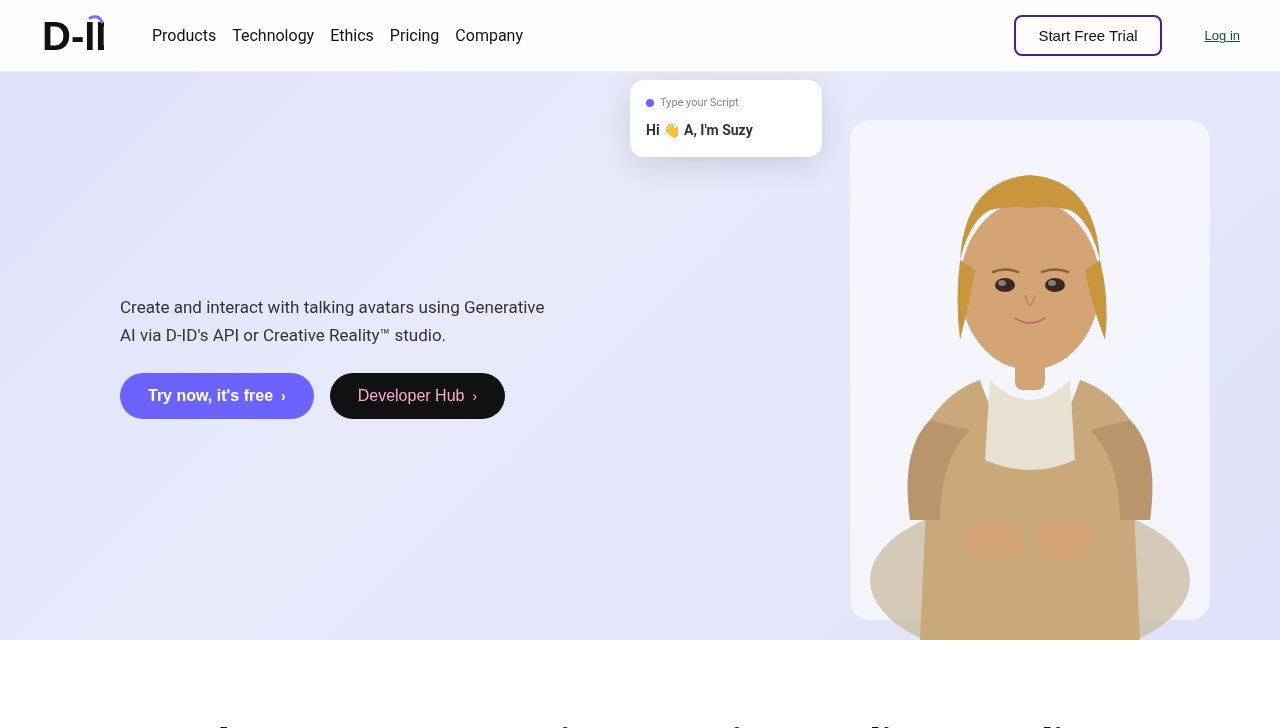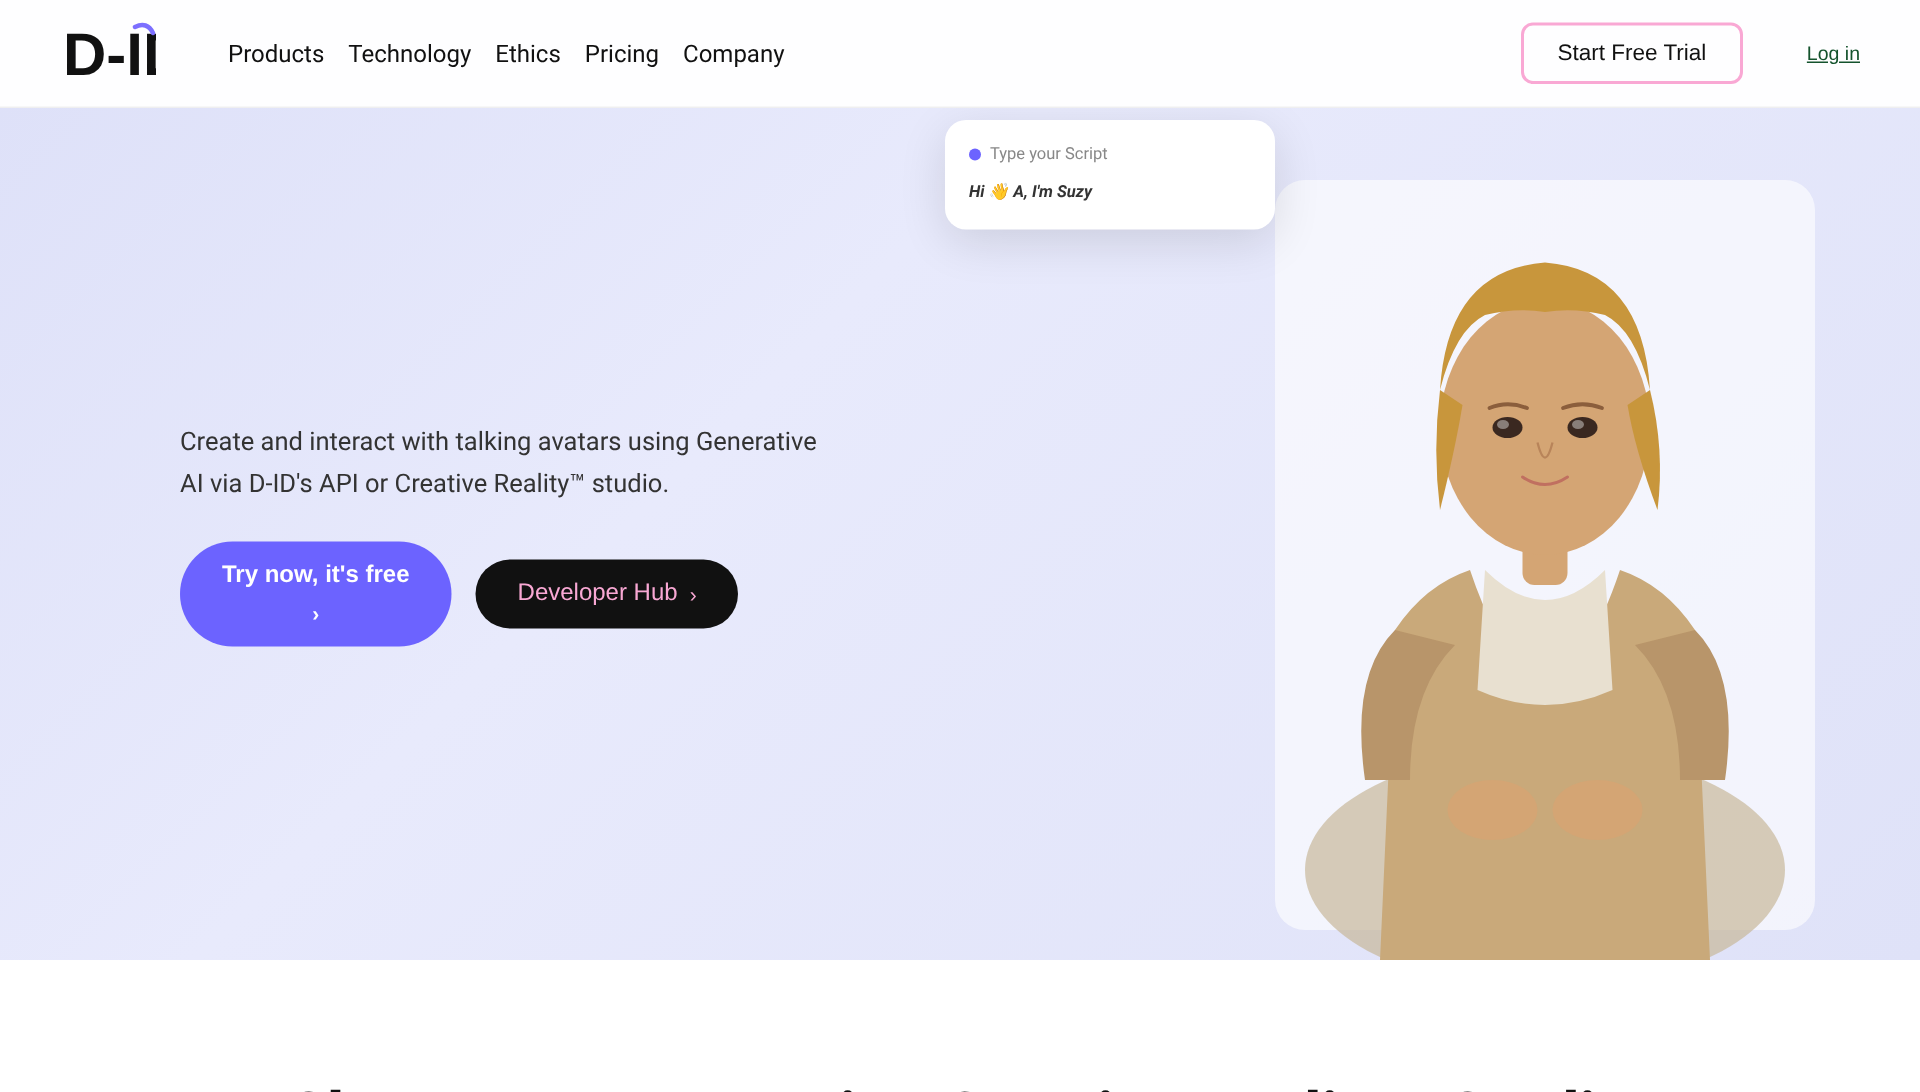--- a/index.html
+++ b/index.html
@@ -16,21 +16,21 @@
     .nav-left { display: flex; align-items: center; gap: 48px; }
     .logo { display: flex; align-items: center; }
     .logo svg { width: 64px; height: 52px; }
     .nav-links { display: flex; align-items: center; gap: 16px; }
     .nav-link {
       font-size: 16px; color: #111; text-decoration: none;
       font-weight: 400; cursor: pointer;
     }
     .nav-right { display: flex; align-items: center; gap: 20px; }
     .btn-trial {
-      padding: 10px 22px; border: 2px solid #f9a8d4; border-radius: 8px;
+      padding: 10px 22px; border: 2px solid #4c1d95; border-radius: 8px;
       background: transparent; font-size: 15px; font-weight: 500;
       color: #111; cursor: pointer;
     }
     .btn-login {
       font-size: 13px; font-weight: 500; color: #14532d;
       background: none; border: none; cursor: pointer; text-decoration: underline; margin-left: 23px;
     }
 
     
     .hero {
@@ -50,21 +50,21 @@
     }
     .hero-desc {
       font-size: 17px; color: #333; line-height: 1.65;
       margin-bottom: 24px; max-width: 480px;
     }
     .hero-buttons { display: flex; align-items: center; gap: 16px; }
     .btn-primary {
       display: flex; align-items: center; gap: 8px;
       padding: 14px 28px; border-radius: 50px;
       background: #6c63ff; color: #fff;
-      font-size: 16px; font-weight: 600; border: none; cursor: pointer; flex-direction: column;
+      font-size: 16px; font-weight: 600; border: none; cursor: pointer;
     }
     .btn-primary .arrow { font-size: 14px; }
     .btn-secondary {
       display: flex; align-items: center; gap: 8px;
       padding: 14px 28px; border-radius: 50px;
       background: #111; color: #f9a8d4;
       font-size: 16px; font-weight: 400; border: none; cursor: pointer; justify-content: center;
     }
     .btn-secondary .arrow { font-size: 14px; }
 
@@ -75,33 +75,33 @@
       display: flex; align-items: flex-end;
     }
     
     .avatar-figure {
       position: absolute; right: 40px; bottom: 0;
       width: 420px; height: 540px;
     }
     
     .script-card {
       position: absolute; left: 30px; top: 80px;
-      width: 220px; background: #fff;
+      width: 192px; background: #fff;
       border-radius: 14px;
       box-shadow: 0 8px 32px rgba(0,0,0,0.12);
       padding: 16px;
       z-index: 10;
     }
     .script-card-header {
       display: flex; align-items: center; gap: 6px;
       font-size: 11px; color: #888; margin-bottom: 10px;
     }
     .script-card-dot { width: 8px; height: 8px; border-radius: 50%; background: #6c63ff; }
     .script-card-text {
-      font-size: 11px; line-height: 1.6; color: #333; font-style: italic;
+      font-size: 14px; line-height: 1.6; color: #333;
     }
     .script-card-text .hi { font-weight: 700; }
 
     
     .human-silhouette {
       width: 100%; height: 100%;
     }
 
     
     .section-two {

